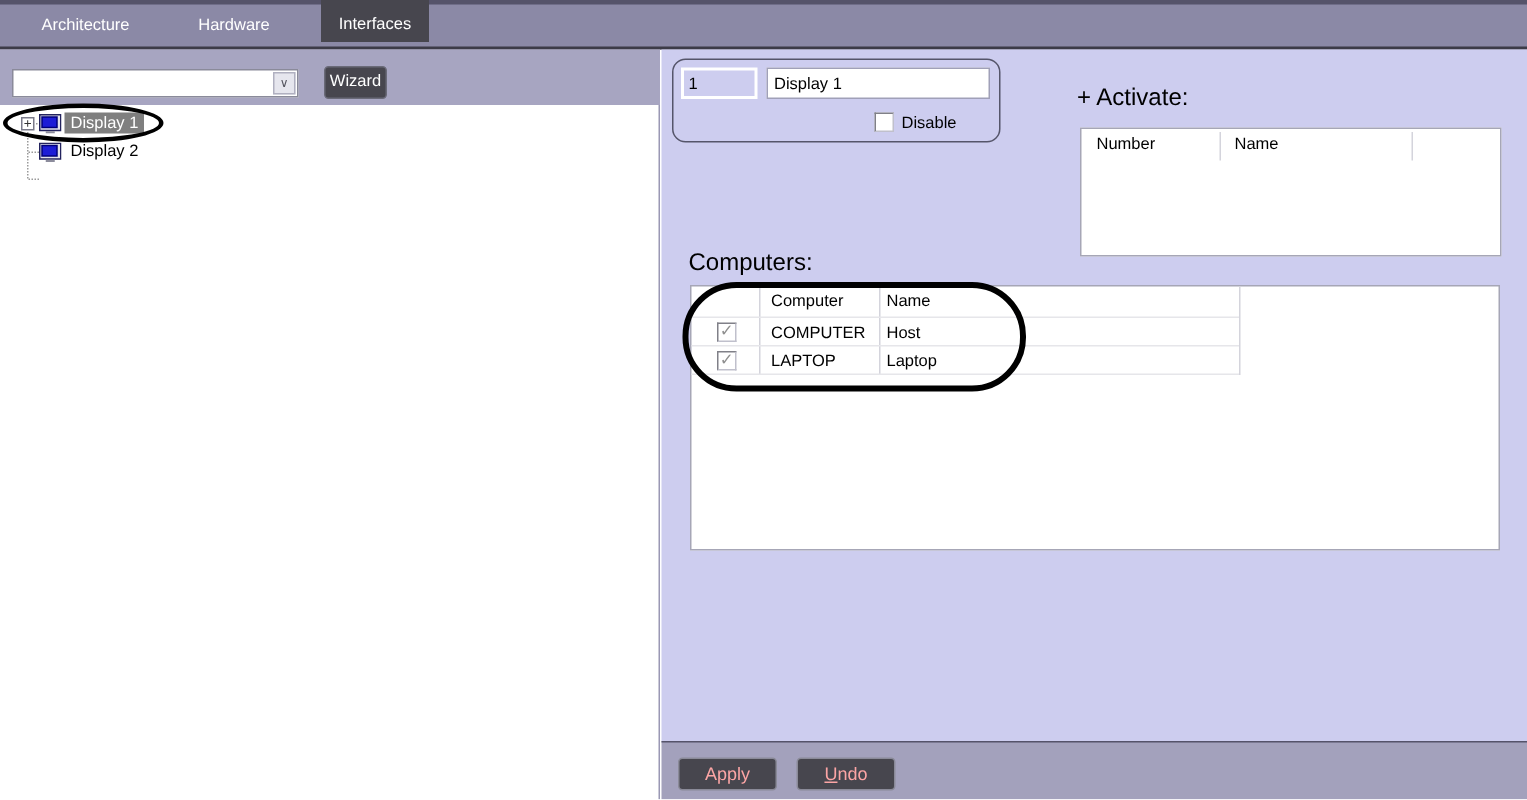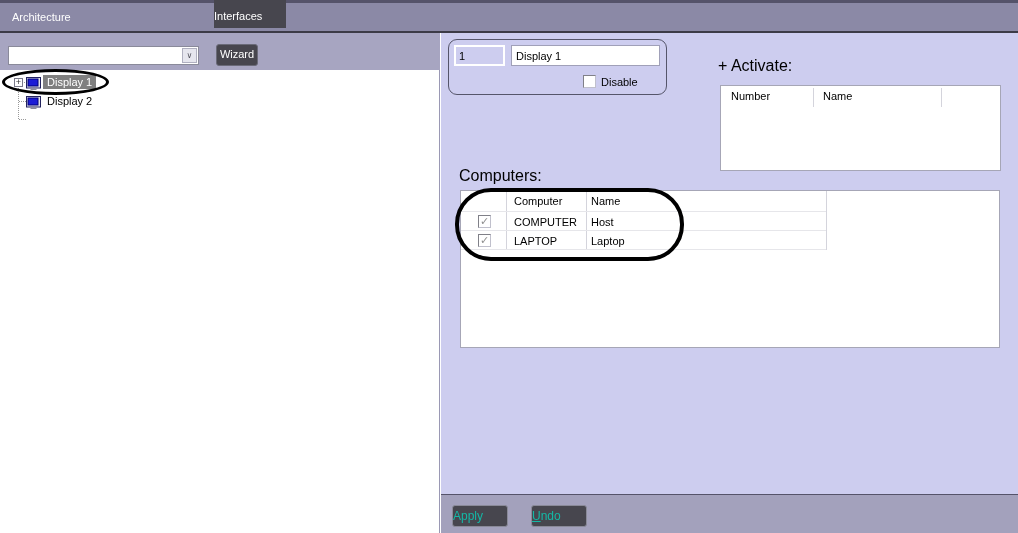--- a/index.html
+++ b/index.html
@@ -9,21 +9,21 @@
     --annotation:#000000;
   }
   *{box-sizing:border-box;margin:0;padding:0}
   body{font-family:"Liberation Sans",sans-serif;background:#fff}
   #root{position:relative;width:1018px;height:533px;background:#fff;overflow:hidden}
 
   
   .tabbar{position:absolute;left:0;top:0;width:1018px;height:33px;background:var(--tab-bar)}
   .tabbar-top{position:absolute;left:0;top:0;width:100%;height:3px;background:var(--tab-bar-top)}
   .tabbar-bottom{position:absolute;left:0;bottom:0;width:100%;height:2px;background:#3c3b47}
-  .tab{position:absolute;top:3px;height:28px;line-height:28px;
+  .tab{position:absolute;top:3px;height:28px;line-height:28px;text-align:center;
        color:#fff;font-size:11px;cursor:default;white-space:nowrap}
   .tab.sel{top:0;height:28px;line-height:33px;background:var(--tab-selected);z-index:2}
 
   
   .toolbar{position:absolute;left:0;top:33px;width:440px;height:37px;background:var(--toolbar)}
   .combo{position:absolute;left:8px;top:13px;width:191px;height:19px;background:#fff;border:1px solid #8a8a9a}
   .combo input{position:absolute;left:1px;top:1px;width:170px;height:15px;border:none;outline:none;
        font-family:"Liberation Sans",sans-serif;font-size:11px;background:#fff}
   .combo-btn{position:absolute;right:1px;top:1px;width:15px;height:15px;background:#e6e6ee;
        border:1px solid #b0b0c0;color:#55555f;font-size:8px;line-height:13px;text-align:center}
@@ -56,38 +56,39 @@
   .listbox{position:absolute;background:#fff;border:1px solid #a6a6b6}
   .hdr-cell{position:absolute;top:4px;font-size:11px;color:#000;white-space:nowrap}
   .v-sep{position:absolute;width:0;border-left:1px solid #d4d4dc}
   .h-sep{position:absolute;height:0;border-top:1px solid #e6e6ea}
   .cell{position:absolute;font-size:11px;color:#000;white-space:nowrap}
   .row-cbx{position:absolute}
 
   
   .footer{position:absolute;left:441px;top:494px;width:577px;height:39px;background:var(--footer);
        border-top:1px solid #55536a}
-  .btn{position:absolute;top:10px;width:56px;height:22px;background:var(--button-dark);color:#14b8a6;
-       border:1px solid #8a8a98;border-radius:3px;font-size:12px;text-align:left}
+  .btn{position:absolute;top:10px;width:66px;height:22px;background:var(--button-dark);color:#fca5a5;
+       border:1px solid #8a8a98;border-radius:3px;font-size:12px;text-align:center}
   .btn span{display:block;line-height:20px}
   .btn.undo span::first-letter{text-decoration:underline}
 
   
   .ann{position:absolute;border:3px solid var(--annotation);pointer-events:none;z-index:50;background:transparent}
   .ann-ellipse{border-radius:50%}
   .ann-roundrect{border-width:4px;border-radius:36px}
 </style>
 </head>
 <body>
 
 <div id="root">
 
   <div class="tabbar">
     <div class="tabbar-top"></div>
     <div class="tab" style="left:12px;width:90px">Architecture</div>
+    <div class="tab" style="left:111px;width:90px">Hardware</div>
     <div class="tab sel" style="left:214px;width:72px">Interfaces</div>
     <div class="tabbar-bottom"></div>
   </div>
 
   <div class="toolbar">
     <div class="combo">
       <input type="text" value="" style="">
       <div class="combo-btn">∨</div>
     </div>
     <div class="wizard-btn">Wizard</div>
@@ -140,21 +141,21 @@
 
     <div class="listbox" style="left:279px;top:52px;width:281px;height:86px">
       <div class="hdr-cell" style="left:10px">Number</div>
       <div class="hdr-cell" style="left:102px">Name</div>
       <div class="v-sep" style="left:92px;top:2px;height:19px"></div>
       <div class="v-sep" style="left:220px;top:2px;height:19px"></div>
     </div>
 
     <div class="plain-label" style="left:18px;top:134px">Computers:</div>
 
-    <div class="listbox" style="left:19px;top:157px;width:540px;height:158px">
+    <div class="listbox" style="left:19px;top:157px;width:540px;height:177px">
       <div class="hdr-cell" style="left:53px">Computer</div>
       <div class="hdr-cell" style="left:130px">Name</div>
 
       <div class="v-sep" style="left:45px;top:0;height:59px"></div>
       <div class="v-sep" style="left:125px;top:0;height:59px"></div>
       <div class="v-sep" style="left:365px;top:0;height:59px"></div>
       <div class="h-sep" style="left:0;top:20px;width:365px"></div>
       <div class="h-sep" style="left:0;top:39px;width:365px"></div>
       <div class="h-sep" style="left:0;top:58px;width:365px"></div>
 

